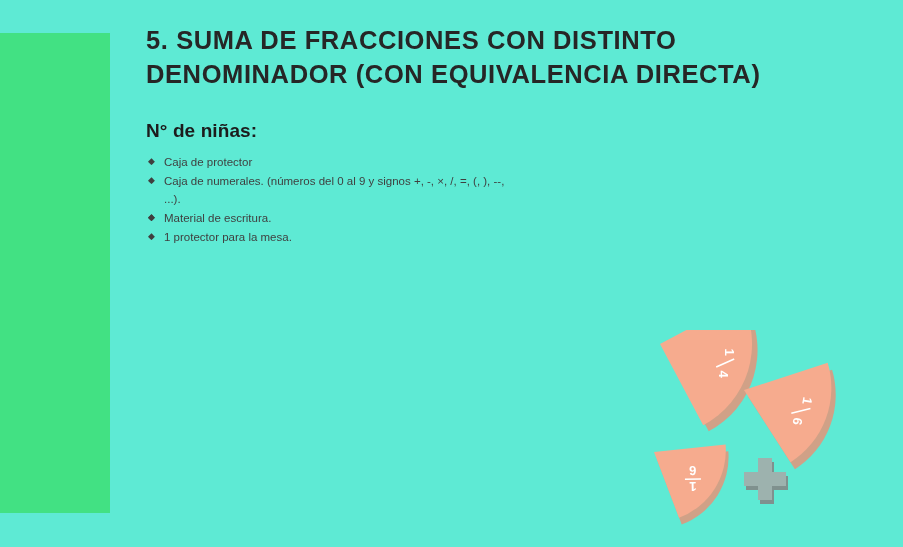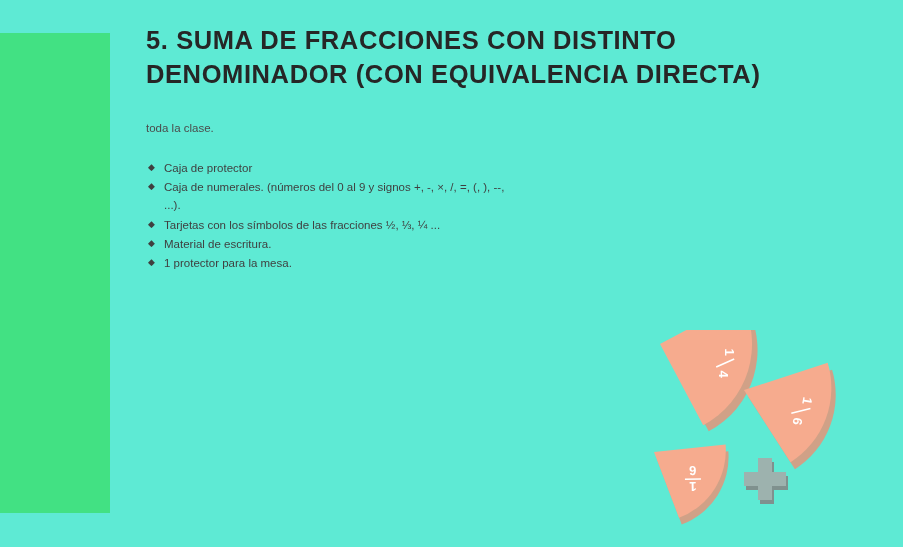--- a/index.html
+++ b/index.html
@@ -129,38 +129,37 @@
 
 <div class="page">
 
   <div class="accent-bar"></div>
 
   <div class="content">
 
     <h1 class="doc-title">5. SUMA DE FRACCIONES CON DISTINTO DENOMINADOR (CON EQUIVALENCIA DIRECTA)</h1>
 
     <div class="block block-nin">
-      <p class="section-body">toda la clase.</p>
+      <h2 class="section-heading">N° de niñas:</h2>
     </div>
 
 
 
     <div class="block">
       <ul class="material-list">
         <li>
           <span class="bullet">◆</span>
           <span>Caja de protector</span>
         </li>
         <li>
           <span class="bullet">◆</span>
           <span>Caja de numerales. (números del 0 al 9 y signos +, -,  ×, /, =, (, ), --, ...).</span>
         </li>
         <li>
           <span class="bullet">◆</span>
-          <span>Tarjetas con los símbolos de las fracciones ½, ⅓, ¼ ...</span>
         </li>
         <li>
           <span class="bullet">◆</span>
           <span>Material de escritura.</span>
         </li>
         <li>
           <span class="bullet">◆</span>
           <span>1 protector para la mesa.</span>
         </li>
       </ul>

